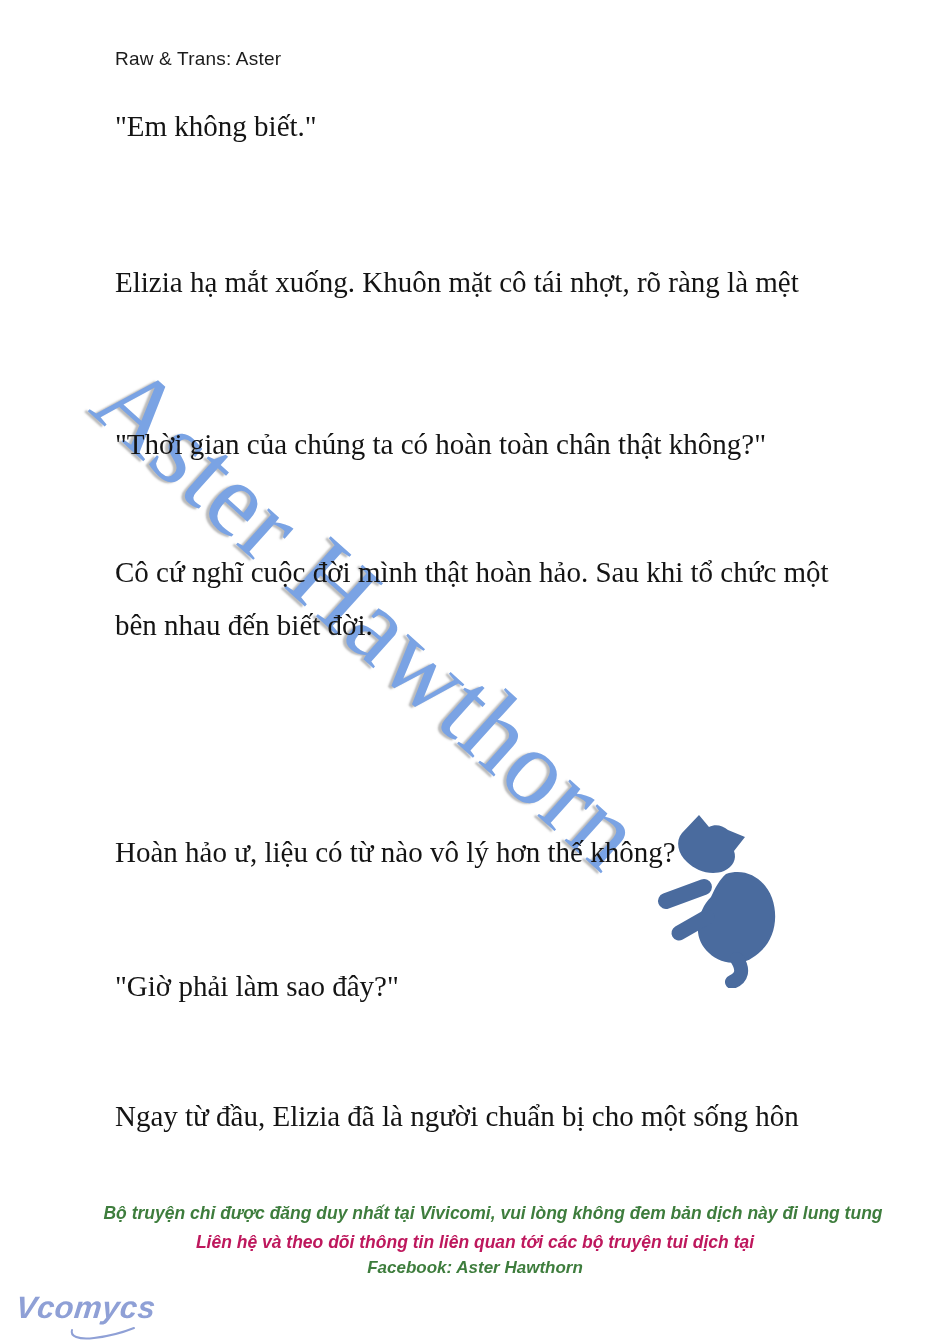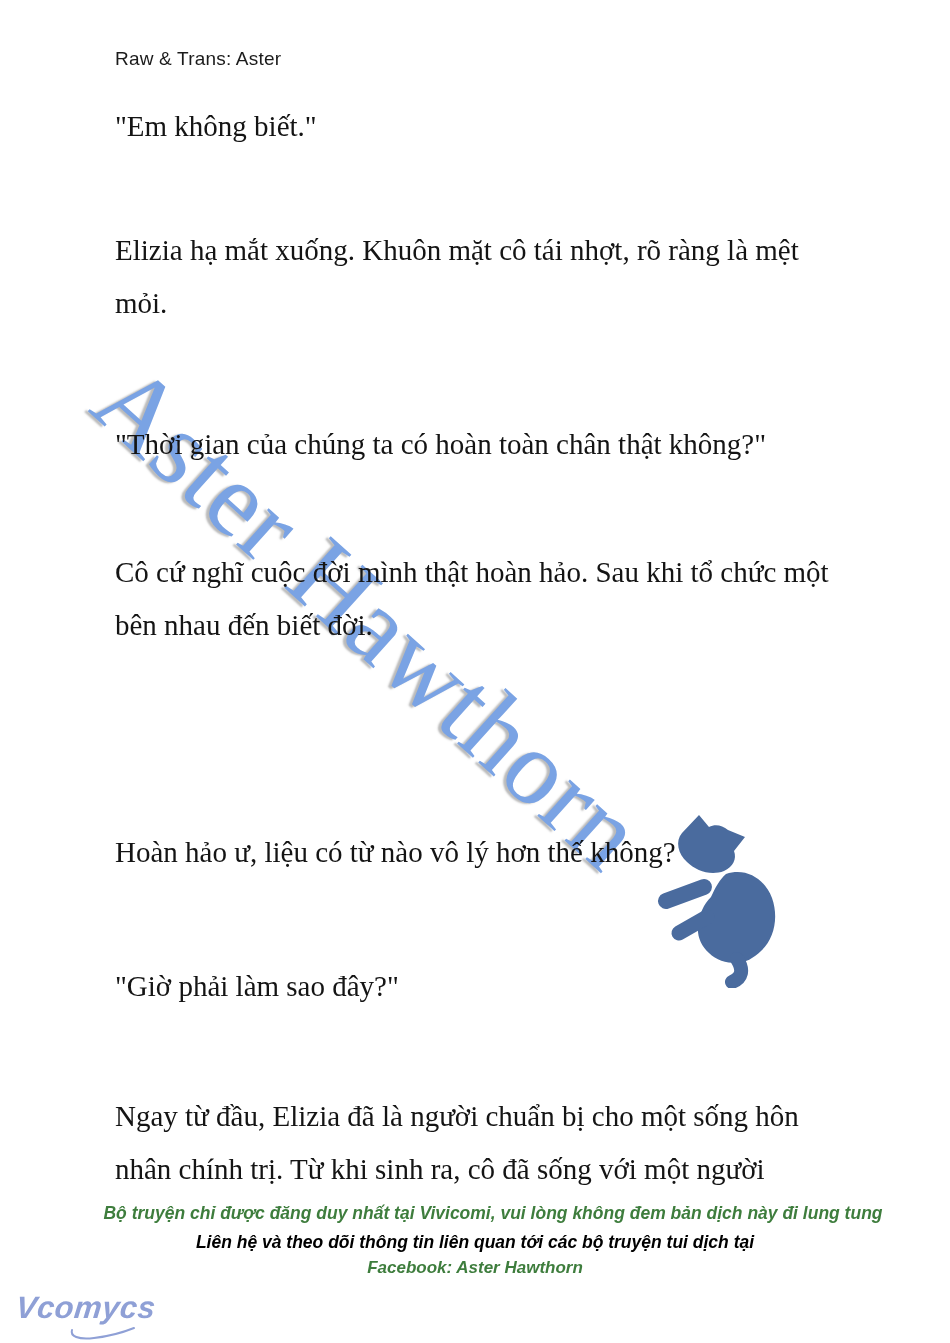--- a/index.html
+++ b/index.html
@@ -119,23 +119,22 @@
         <path d="M53,107 L25,123" stroke-width="15"></path>
         <path d="M83,149 C90,160 88,168 78,172" stroke-width="14"></path>
       </g>
     </svg>
   </div>
 
   <div class="para" style="top:100px">
     <div class="line">"Em không biết."</div>
   </div>
 
-  <div class="para" style="top:224px">
+  <div class="para" style="top:256px">
     <div class="line">Elizia hạ mắt xuống. Khuôn mặt cô tái nhợt, rõ ràng là mệt</div>
-    <div class="line">mỏi.</div>
   </div>
 
   <div class="para" style="top:418px">
     <div class="line">"Thời gian của chúng ta có hoàn toàn chân thật không?"</div>
   </div>
 
   <div class="para" style="top:546px">
     <div class="line">Cô cứ nghĩ cuộc đời mình thật hoàn hảo. Sau khi tổ chức một</div>
     <div class="line">bên nhau đến biết đời.</div>
   </div>
@@ -143,25 +142,24 @@
   <div class="para" style="top:826px">
     <div class="line">Hoàn hảo ư, liệu có từ nào vô lý hơn thế không?</div>
   </div>
 
   <div class="para" style="top:960px">
     <div class="line">"Giờ phải làm sao đây?"</div>
   </div>
 
   <div class="para" style="top:1090px">
     <div class="line">Ngay từ đầu, Elizia đã là người chuẩn bị cho một sống hôn</div>
-    <div class="line">nhân chính trị. Từ khi sinh ra, cô đã sống với một người</div>
   </div>
 
   <div class="footer-line footer-1" style="color:#3e7d3d">Bộ truyện chỉ được đăng duy nhất tại Vivicomi, vui lòng không đem bản dịch này đi lung tung</div>
-  <div class="footer-line footer-2" style="color:#000000">Liên hệ và theo dõi thông tin liên quan tới các bộ truyện tui dịch tại</div>
+  <div class="footer-line footer-2" style="color:#be185d">Liên hệ và theo dõi thông tin liên quan tới các bộ truyện tui dịch tại</div>
   <div class="footer-line footer-3" style="color:#3e7d3d">Facebook: Aster Hawthorn</div>
 
   <div class="site-logo">
     <span class="logo-text">Vcomycs</span>
     <svg width="70" height="16" viewBox="0 0 70 16" xmlns="http://www.w3.org/2000/svg">
       <path d="M4,4 C2,10 10,14 26,12 C44,10 56,6 66,2" fill="none" stroke="#8fa0d6" stroke-width="2" stroke-linecap="round"></path>
     </svg>
   </div>
 
   <div class="site-tag">damconuong</div>

